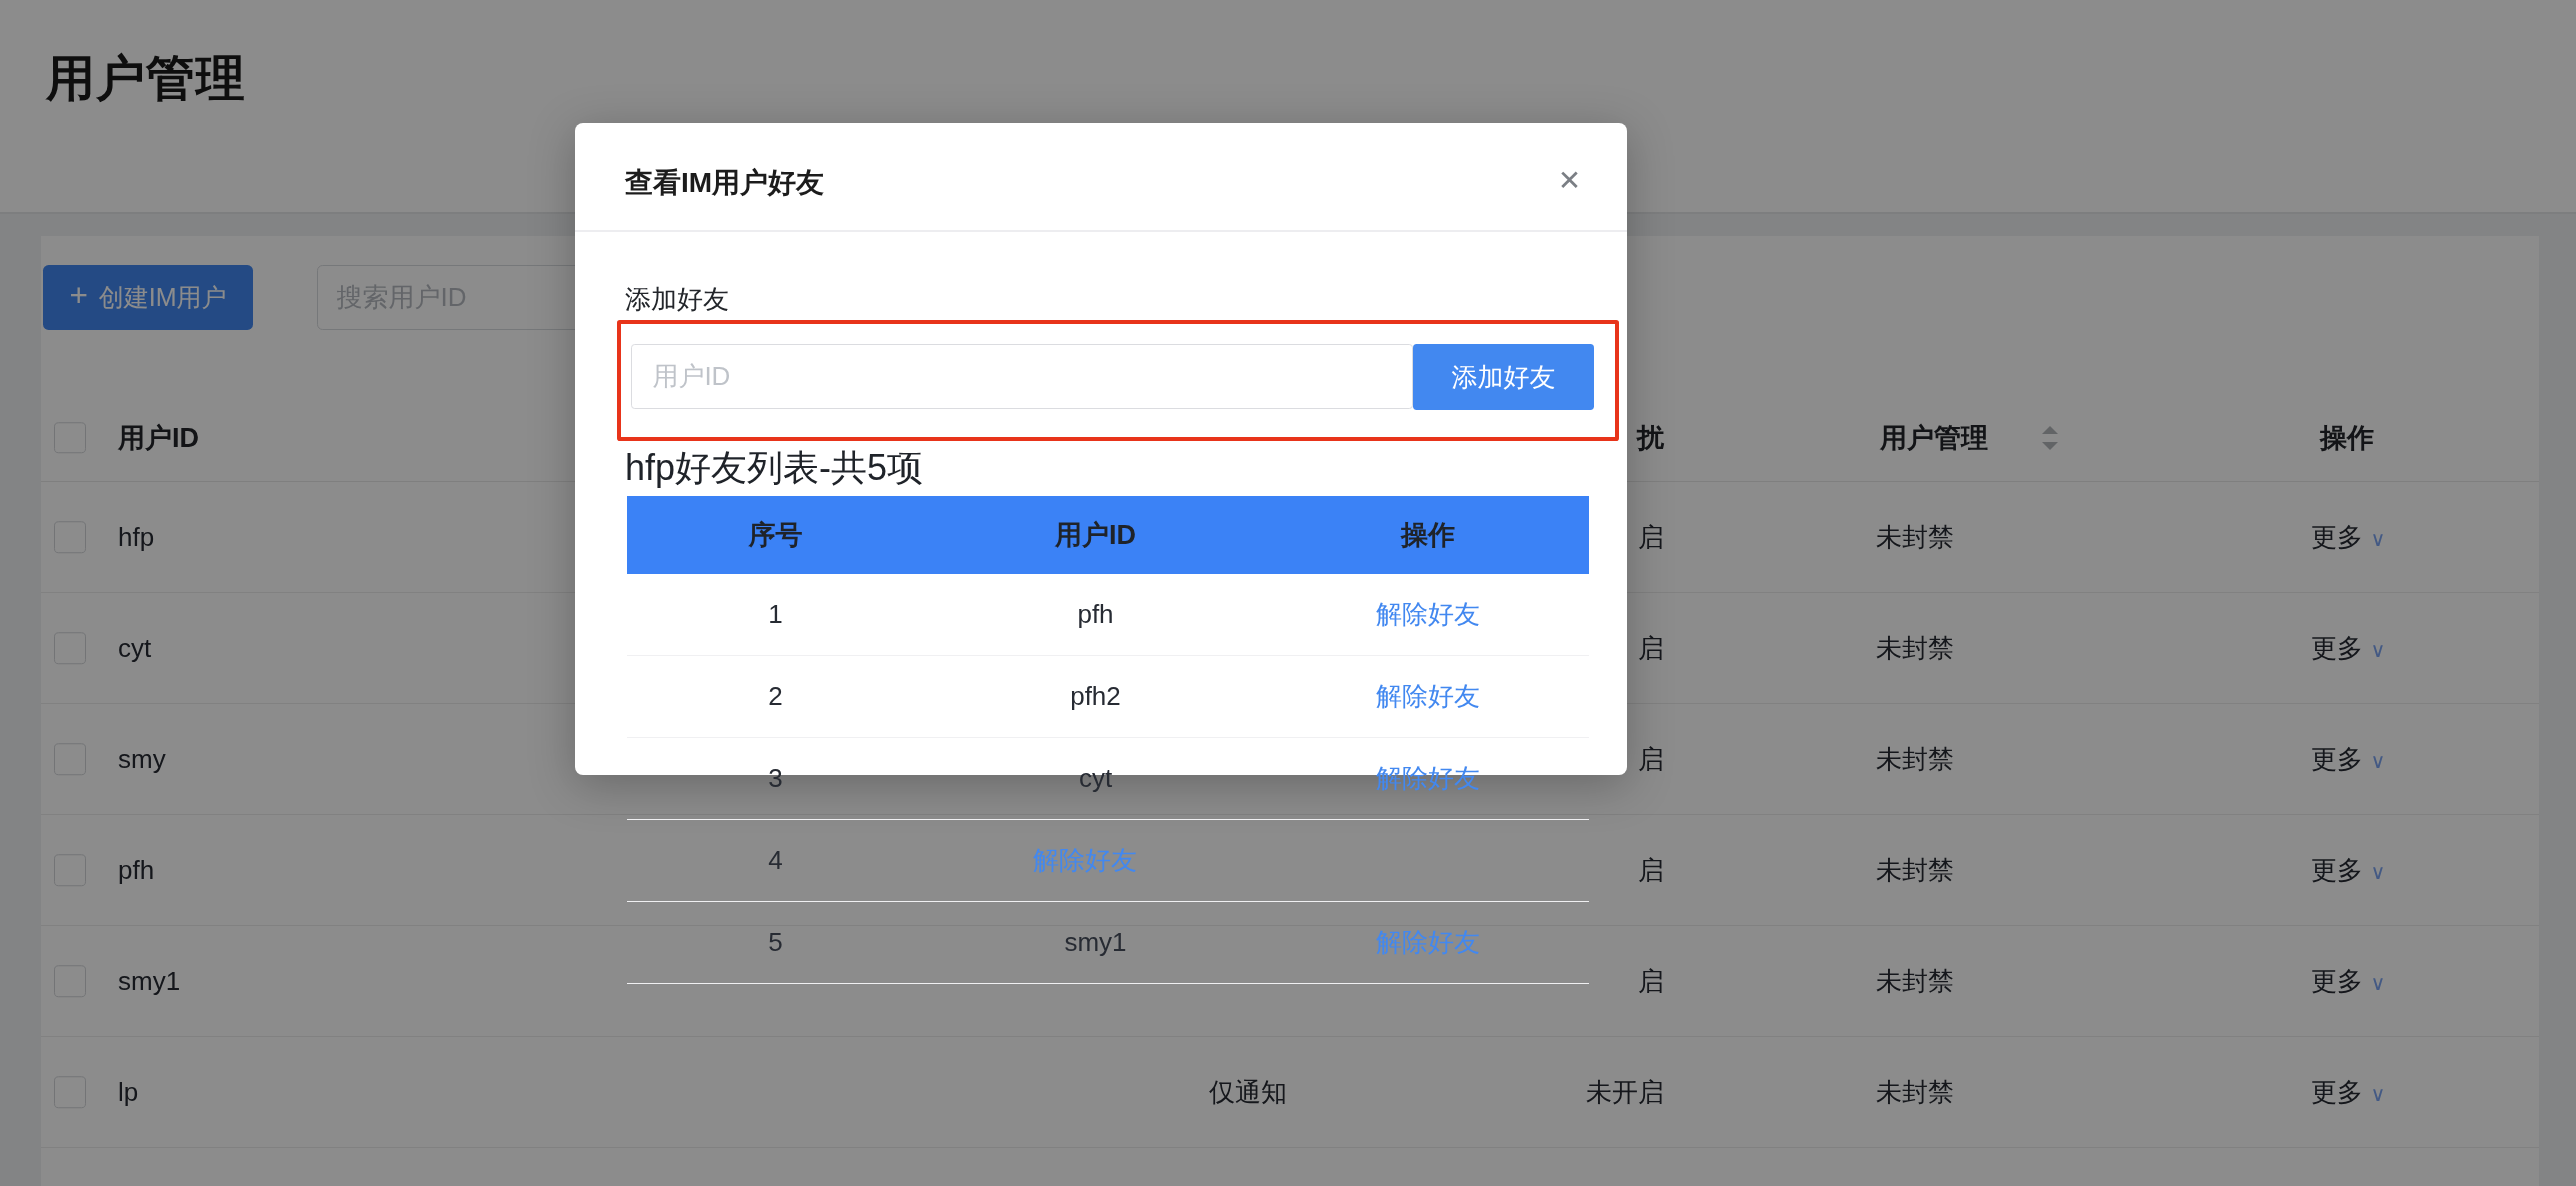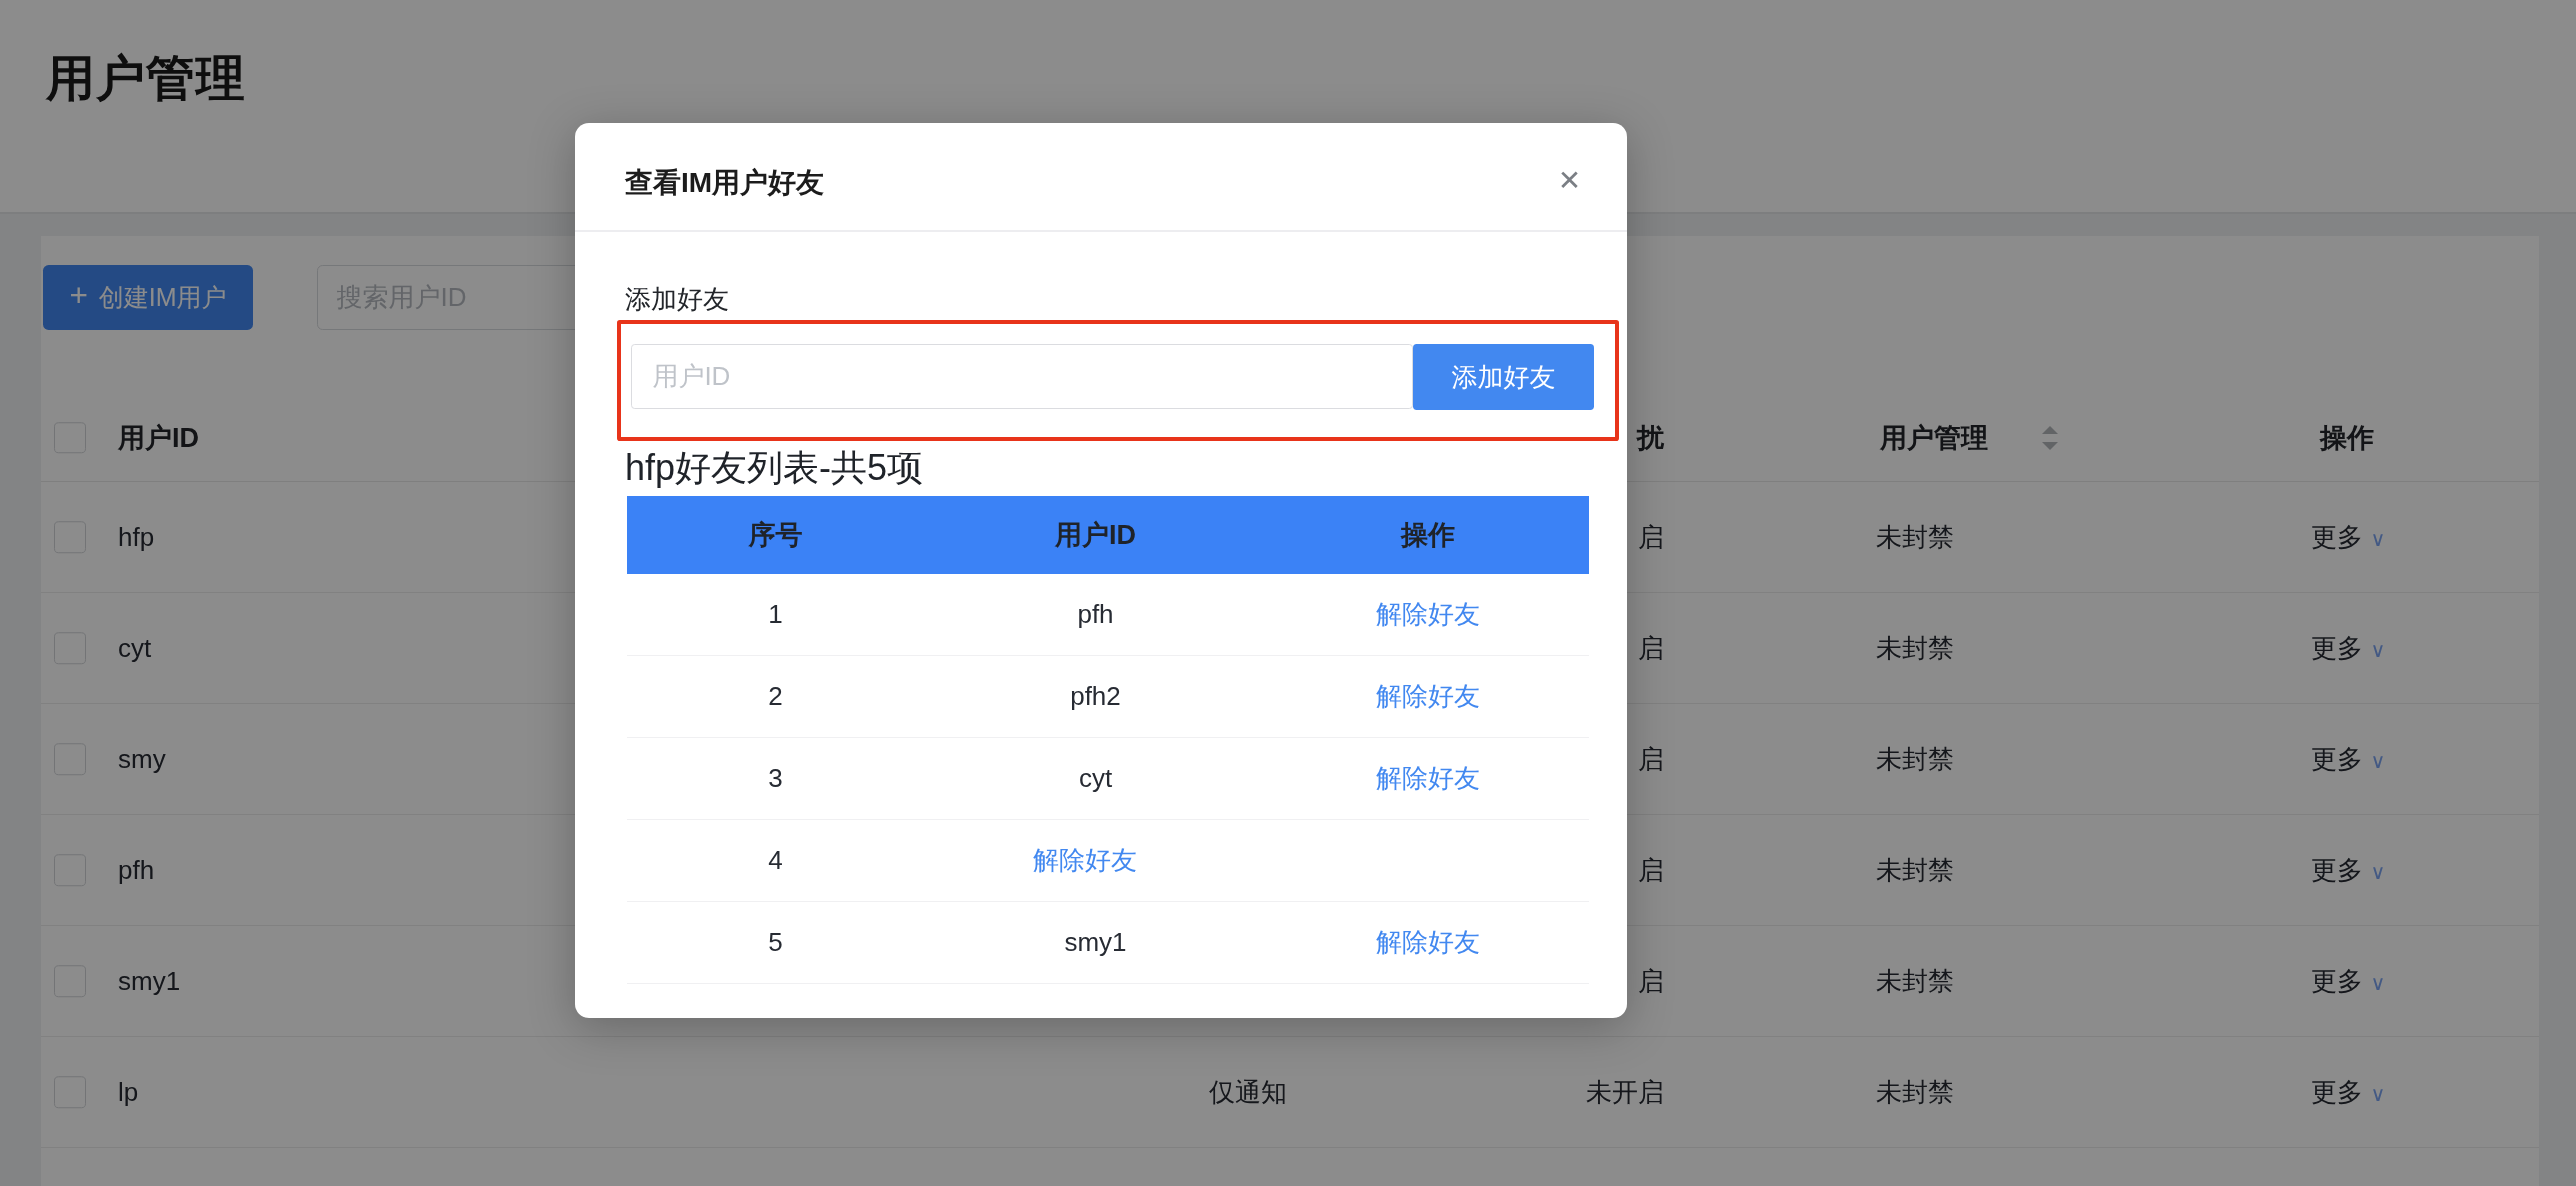--- a/index.html
+++ b/index.html
@@ -46,21 +46,21 @@
         border-left:8.3px solid transparent;border-right:8.3px solid transparent;border-top:8.3px solid #b3b6ba;}
   #bg-rows{position:absolute;left:41px;top:482px;width:2498px;}
   .bg-row{position:relative;width:2498px;height:111px;border-bottom:1.9px solid #ebebeb;box-sizing:border-box;}
   .bg-row .cell{color:#272b33;font-size:26px;}
   .chevron{font-size:20.4px;color:#7aa3f0;margin-left:7.4px;}
 
   
   .overlay{left:0;top:0;width:2576px;height:1186px;background:rgba(0,0,0,0.45);z-index:10;}
 
   
-  .modal{left:575px;top:123px;width:1052px;height:895px;background:#fff;border-radius:14px;
+  .modal{left:575px;top:123px;width:1052px;height:652px;background:#fff;border-radius:8px;
          box-shadow:0 9.3px 46px rgba(0,0,0,0.25);z-index:20;}
   .modal-title{left:50px;top:41px;font-size:28px;font-weight:bold;color:#1c1c1c;}
   .modal-close{right:39px;top:39px;width:37px;height:37px;display:flex;align-items:center;justify-content:center;
          font-size:28px;color:#7b7f85;cursor:pointer;}
   .modal-hdr-divider{left:0;top:107px;width:1052px;height:1.9px;background:#ededf0;}
   .add-label{left:50px;top:159px;font-size:26px;color:#23262b;}
   .friend-input{left:56px;top:221px;width:782px;height:65px;border:1.9px solid #dbdce0;border-radius:3.7px;
          box-sizing:border-box;background:#fff;}
   .friend-input input{width:100%;height:100%;border:0;outline:none;background:transparent;font-size:26px;
          color:#333;padding:0 20.4px;box-sizing:border-box;font-family:"Liberation Sans",sans-serif;}

